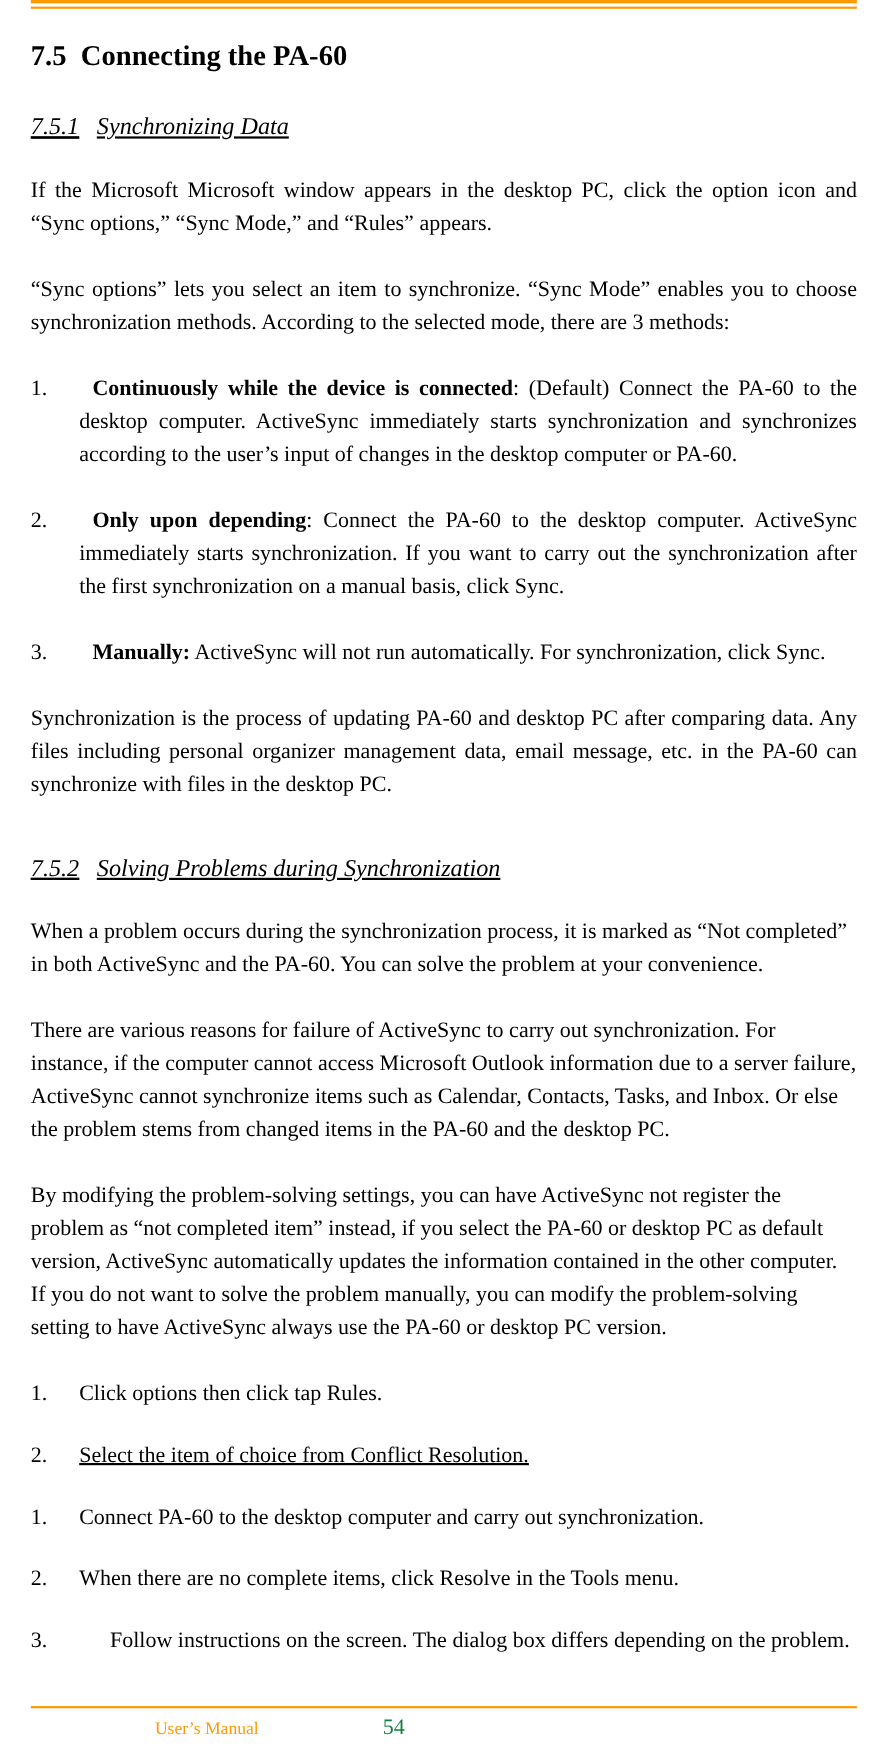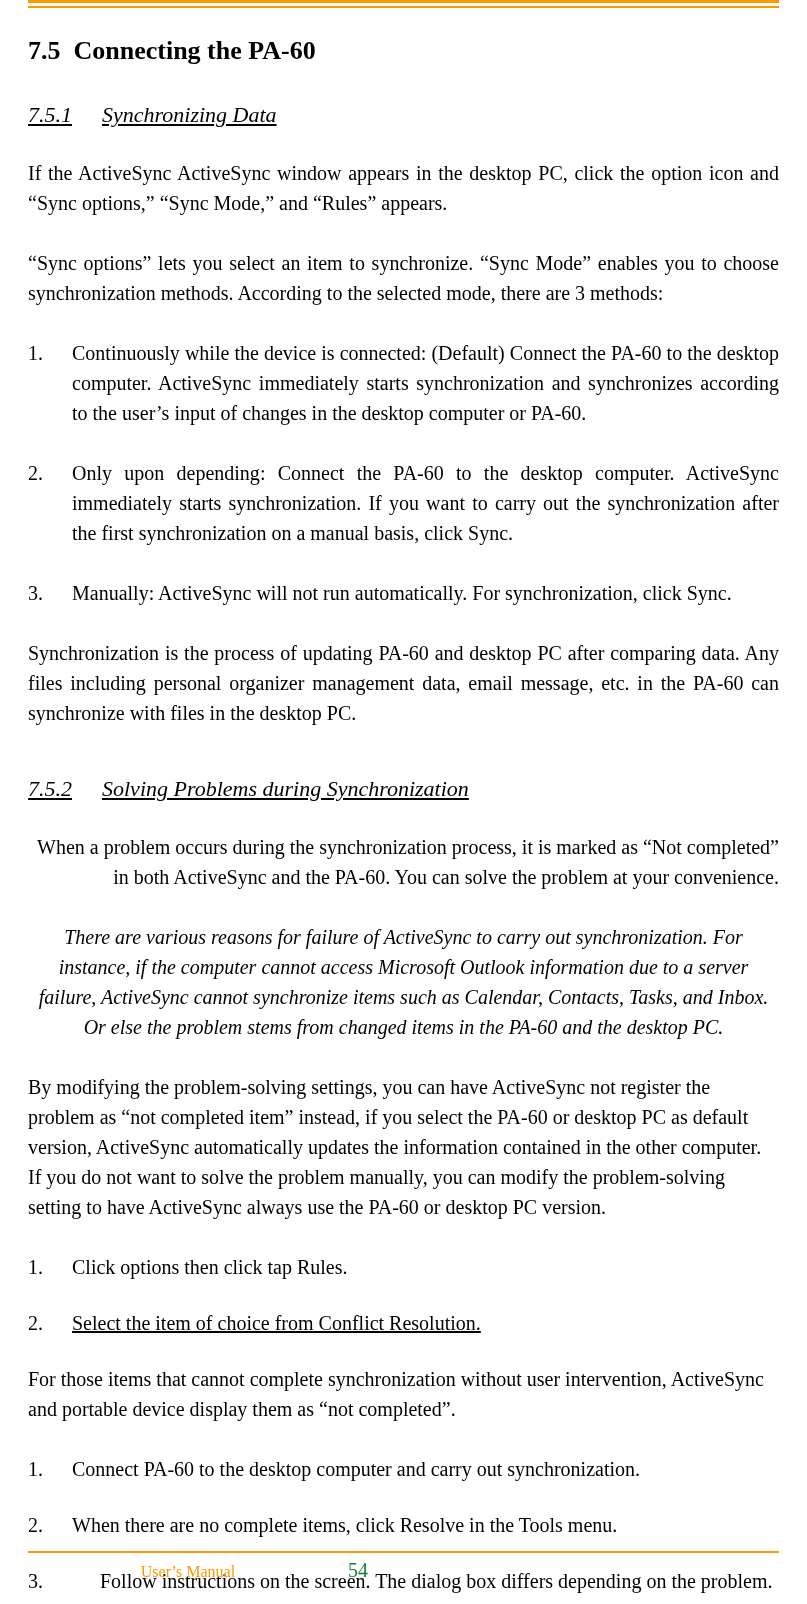--- a/index.html
+++ b/index.html
@@ -30,21 +30,21 @@
       font-weight: bold;
       margin-bottom: 36px;
     }
     .h3 {
       font-size: 22px;
       font-style: italic;
       text-decoration: underline;
       margin-bottom: 30px;
     }
     .h3 .secnum {
-      margin-right: 30px;
+      margin-right: 16px;
       text-decoration: underline;
     }
     .para {
       font-size: 20px;
       line-height: 1.5;
       margin-bottom: 30px;
       text-align: justify;
     }
     .ol {
       list-style: none;
@@ -61,21 +61,22 @@
       width: 44px;
       flex-shrink: 0;
     }
     .ol li .body {
       flex: 1;
     }
     .ol.tight li {
       margin-bottom: 26px;
     }
     .bold {
-      font-weight: normal;
+      font-weight: bold;
+      margin-left: 12px;
     }
     .section-gap {
       height: 18px;
     }
     .footer {
       position: absolute;
       bottom: 22px;
       left: 28px;
       right: 28px;
     }
@@ -106,21 +107,21 @@
 
   <div class="h2">
     <span>7.5</span>
     &nbsp;<span>Connecting the PA-60</span>
   </div>
 
   <div class="h3">
     <span class="secnum">7.5.1</span><span>Synchronizing Data</span>
   </div>
 
-  <p class="para">If the ActiveSync ActiveSync window appears in the desktop PC, click the option icon and “Sync options,” “Sync Mode,” and “Rules” appears.</p>
+  <p class="para">If the Microsoft Microsoft window appears in the desktop PC, click the option icon and “Sync options,” “Sync Mode,” and “Rules” appears.</p>
   <p class="para">“Sync options” lets you select an item to synchronize. “Sync Mode” enables you to choose synchronization methods. According to the selected mode, there are 3 methods:</p>
 
   <ol class="ol">
     <li>
       <span class="num">1.</span>
       <span class="body"><span class="bold">Continuously while the device is connected</span><span>: (Default) Connect the PA-60 to the desktop computer. ActiveSync immediately starts synchronization and synchronizes according to the user’s input of changes in the desktop computer or PA-60.</span></span>
     </li>
     <li>
       <span class="num">2.</span>
       <span class="body"><span class="bold">Only upon depending</span><span>: Connect the PA-60 to the desktop computer. ActiveSync immediately starts synchronization. If you want to carry out the synchronization after the first synchronization on a manual basis, click Sync.</span></span>
@@ -132,36 +133,35 @@
   </ol>
 
   <p class="para">Synchronization is the process of updating PA-60 and desktop PC after comparing data. Any files including personal organizer management data, email message, etc. in the PA-60 can synchronize with files in the desktop PC.</p>
 
   <div class="section-gap"></div>
 
   <div class="h3">
     <span class="secnum">7.5.2</span><span>Solving Problems during Synchronization</span>
   </div>
 
-  <p class="para" style="text-align:right;">When a problem occurs during the synchronization process, it is marked as “Not completed” in both ActiveSync and the PA-60. You can solve the problem at your convenience.</p>
-  <p class="para" style="text-align:center;font-style:italic;">There are various reasons for failure of ActiveSync to carry out synchronization. For instance, if the computer cannot access Microsoft Outlook information due to a server failure, ActiveSync cannot synchronize items such as Calendar, Contacts, Tasks, and Inbox. Or else the problem stems from changed items in the PA-60 and the desktop PC.</p>
+  <p class="para" style="text-align:left;">When a problem occurs during the synchronization process, it is marked as “Not completed” in both ActiveSync and the PA-60. You can solve the problem at your convenience.</p>
+  <p class="para" style="text-align:left;">There are various reasons for failure of ActiveSync to carry out synchronization. For instance, if the computer cannot access Microsoft Outlook information due to a server failure, ActiveSync cannot synchronize items such as Calendar, Contacts, Tasks, and Inbox. Or else the problem stems from changed items in the PA-60 and the desktop PC.</p>
   <p class="para" style="text-align:left;">By modifying the problem-solving settings, you can have ActiveSync not register the problem as “not completed item” instead, if you select the PA-60 or desktop PC as default version, ActiveSync automatically updates the information contained in the other computer. If you do not want to solve the problem manually, you can modify the problem-solving setting to have ActiveSync always use the PA-60 or desktop PC version.</p>
 
   <ol class="ol tight">
     <li>
       <span class="num">1.</span>
       <span class="body" style="text-align:left;">Click options then click tap Rules.</span>
     </li>
     <li>
       <span class="num">2.</span>
       <span class="body" style="text-align:left;text-decoration:underline;">Select the item of choice from Conflict Resolution.</span>
     </li>
   </ol>
 
-  <p class="para" style="text-align:left;">For those items that cannot complete synchronization without user intervention, ActiveSync and portable device display them as “not completed”.</p>
 
   <ol class="ol tight">
     <li>
       <span class="num">1.</span>
       <span class="body" style="text-align:left;">Connect PA-60 to the desktop computer and carry out synchronization.</span>
     </li>
     <li>
       <span class="num">2.</span>
       <span class="body" style="text-align:left;">When there are no complete items, click Resolve in the Tools menu.</span>
     </li>

